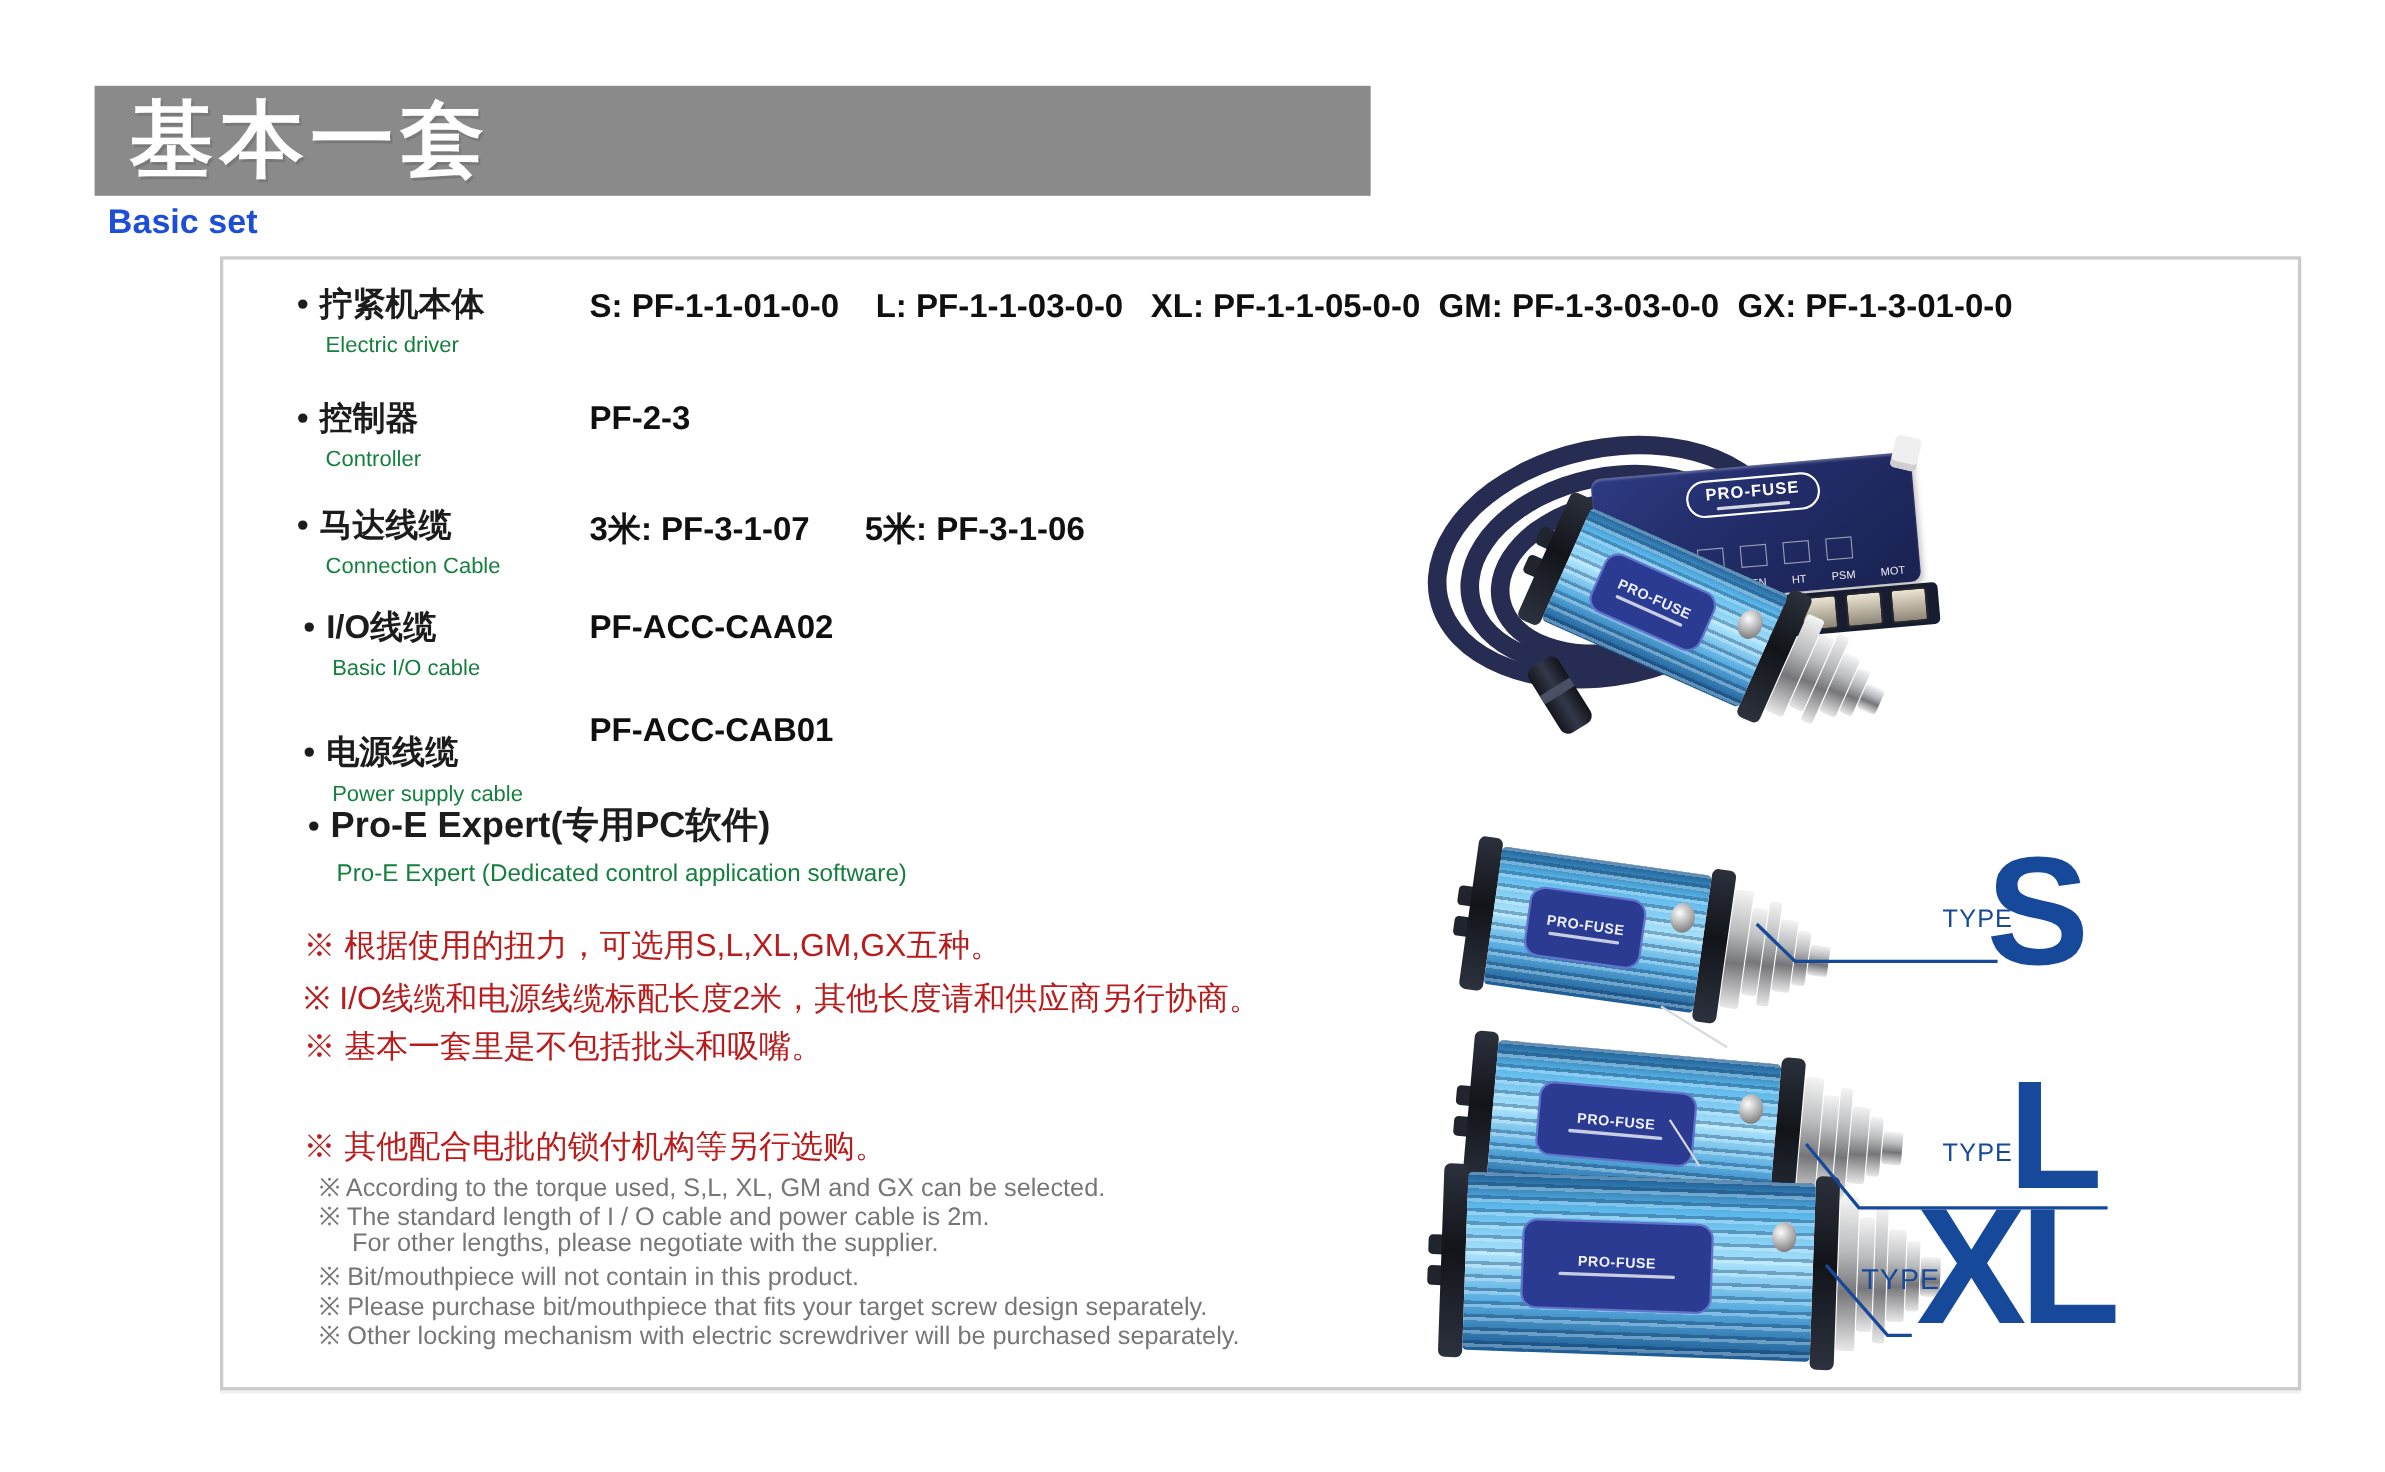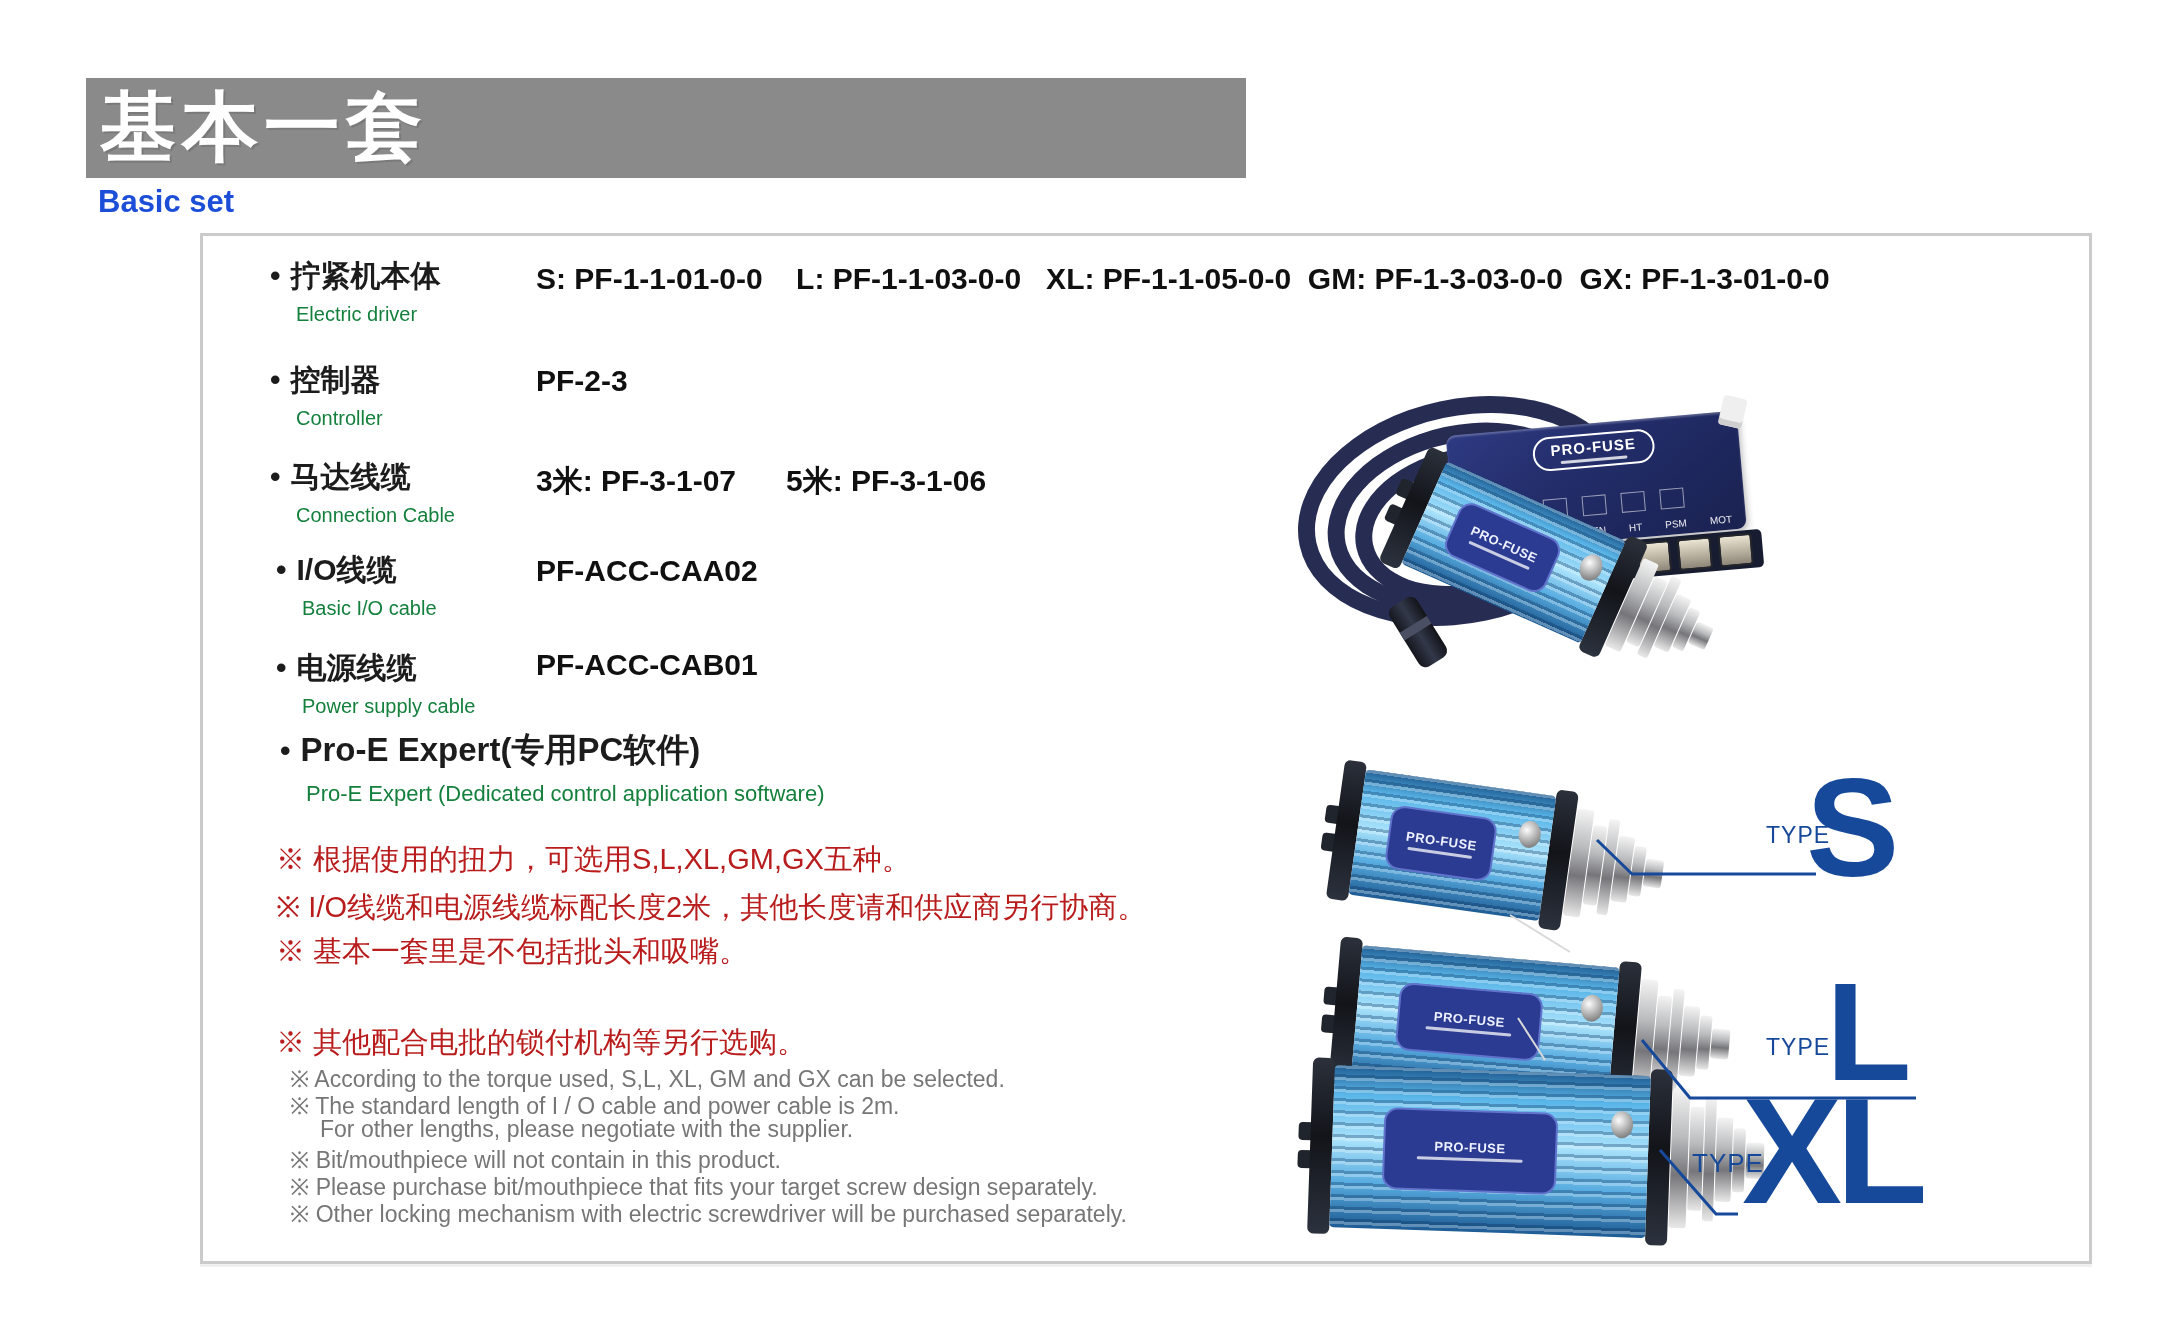--- a/index.html
+++ b/index.html
@@ -2,21 +2,21 @@
 <html><head>
 <meta charset="utf-8">
 <style>
   html,body{margin:0;padding:0;background:#ffffff;}
   .page{position:relative;width:2168px;height:1338px;background:#ffffff;overflow:hidden;
         font-family:"Liberation Sans",sans-serif;color:#1a1a1a;}
 
   
   .banner{position:absolute;left:86px;top:78px;width:1160px;height:100px;background:#8a8a8a;
           display:flex;align-items:center;}
-  .banner-title{color:#ffffff;font-size:76px;font-weight:bold;letter-spacing:6px;padding-left:14px;
+  .banner-title{color:#ffffff;font-size:76px;font-weight:bold;letter-spacing:6px;padding-left:32px;
                 text-shadow:2px 2px 0 rgba(0,0,0,0.12);}
   .subtitle{position:absolute;left:98px;top:184px;font-size:31px;font-weight:bold;color:#1d4ed8;}
 
   
   .box{position:absolute;left:200px;top:233px;width:1886px;height:1025px;background:#ffffff;
        border:3px solid #cbcbcb;box-shadow:0 3px 0 rgba(0,0,0,0.06);}
 
   .row{position:absolute;}
   .row .cn{font-size:30px;font-weight:bold;color:#1c1c1c;white-space:nowrap;}
   .row .bullet{font-size:30px;font-weight:bold;margin-right:10px;}
@@ -117,21 +117,21 @@
     <div class="en">Connection Cable</div>
   </div>
   <div class="val" style="top:461px;">3米: PF-3-1-07      5米: PF-3-1-06</div>
 
   <div class="row" style="left:276px;top:550px;">
     <div class="cn"><span class="bullet">•</span><span>I/O线缆</span></div>
     <div class="en">Basic I/O cable</div>
   </div>
   <div class="val" style="top:554px;">PF-ACC-CAA02</div>
 
-  <div class="row" style="left:276px;top:648px;">
+  <div class="row" style="left:276px;top:664px;">
     <div class="cn"><span class="bullet">•</span><span>电源线缆</span></div>
     <div class="en">Power supply cable</div>
   </div>
   <div class="val" style="top:648px;">PF-ACC-CAB01</div>
 
   <div class="row proe" style="left:280px;top:728px;">
     <div class="cn"><span class="bullet">•</span><span>Pro-E  Expert(专用PC软件)</span></div>
     <div class="en">Pro-E Expert (Dedicated control application software)</div>
   </div>
 

